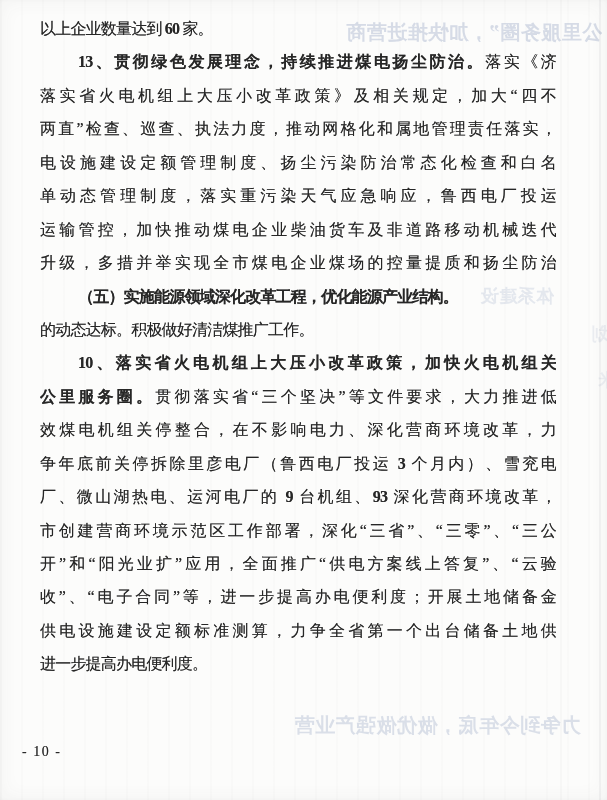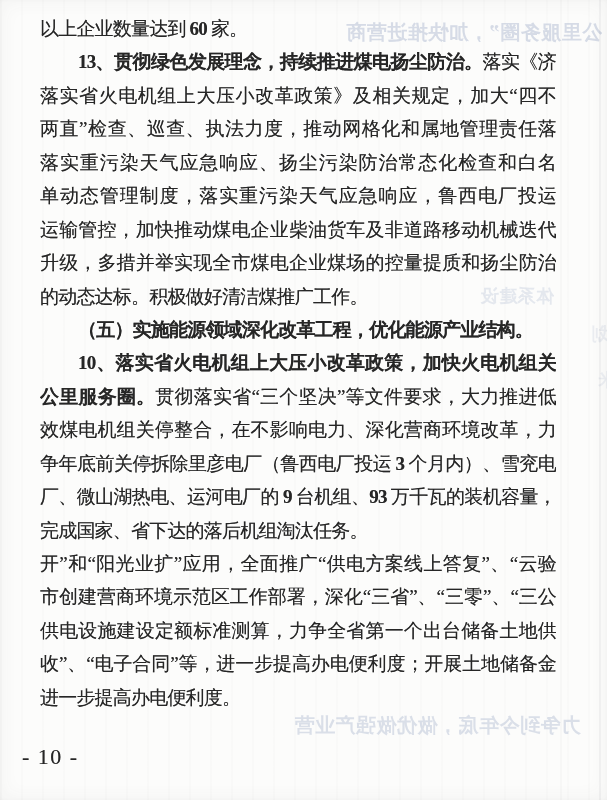--- a/index.html
+++ b/index.html
@@ -21,39 +21,39 @@
   .page::after{
     content:"";
     position:absolute;inset:0;
     box-shadow:inset 0 0 20px rgba(70,70,70,0.055), inset 0 0 3px rgba(70,70,70,0.045);
     pointer-events:none;
   }
   .text-block{
     position:absolute;
     left:40px;top:12px;width:516px;
     color:var(--text);
-    font-size:19px;
+    font-size:16px;
     letter-spacing:-0.8px;
     text-shadow:0 0 0.6px rgba(30,30,30,0.55);
   }
   .line{
     height:33.45px;
     line-height:33.45px;
     text-align:justify;
     text-align-last:justify;
     overflow:hidden;
     white-space:normal;
   }
   .line.last{text-align-last:left;}
   .line.indent{text-indent:38px;font-family:Liberation Serif, serif;}
   .line span.b{font-weight:bold;}
   .footer-num{
     position:absolute;
     left:22px;top:744px;
-    font-size:22px;
+    font-size:14px;
     letter-spacing:1.5px;
     color:var(--text);
     text-shadow:0 0 0.5px rgba(30,30,30,0.5);
   }
   .bleed-layer{position:absolute;inset:0;pointer-events:none;}
   .bleed{
     position:absolute;
     color:var(--bleed);
     font-weight:bold;
     white-space:nowrap;
@@ -84,34 +84,33 @@
     </div>
 
   <div class="scan-line" style="left:599px"></div>
   <div class="scan-line" style="left:560px;background:rgba(120,120,130,0.04)"></div>
 
   <div class="text-block">
       <div class="line last"><span>以上企业数量达到 </span><span class="b">60</span><span> 家。</span></div>
       <div class="line indent"><span class="b">13、贯彻绿色发展理念，持续推进煤电扬尘防治。</span><span>落实《济</span></div>
       <div class="line"><span>落实省火电机组上大压小改革政策》及相关规定，加大“四不</span></div>
       <div class="line"><span>两直”检查、巡查、执法力度，推动网格化和属地管理责任落实，</span></div>
-      <div class="line"><span>落实重污染天气应急响应、扬尘污染防治常态化检查和白名</span></div>
+      <div class="line"><span>电设施建设定额管理制度、扬尘污染防治常态化检查和白名</span></div>
       <div class="line"><span>单动态管理制度，落实重污染天气应急响应，鲁西电厂投运</span></div>
       <div class="line"><span>运输管控，加快推动煤电企业柴油货车及非道路移动机械迭代</span></div>
       <div class="line"><span>升级，多措并举实现全市煤电企业煤场的控量提质和扬尘防治</span></div>
+      <div class="line indent last"><span class="b">（五）实施能源领域深化改革工程，优化能源产业结构。</span></div>
       <div class="line last"><span>的动态达标。积极做好清洁煤推广工作。</span></div>
-      <div class="line indent last"><span class="b">（五）实施能源领域深化改革工程，优化能源产业结构。</span></div>
       <div class="line indent"><span class="b">10、落实省火电机组上大压小改革政策，加快火电机组关</span></div>
       <div class="line"><span class="b">公里服务圈。</span><span>贯彻落实省“三个坚决”等文件要求，大力推进低</span></div>
       <div class="line"><span>效煤电机组关停整合，在不影响电力、深化营商环境改革，力</span></div>
       <div class="line"><span>争年底前关停拆除里彦电厂（鲁西电厂投运 </span><span class="b">3</span><span> 个月内）、雪兖电</span></div>
-      <div class="line"><span>厂、微山湖热电、运河电厂的 </span><span class="b">9</span><span> 台机组、</span><span class="b">93</span><span> 万千瓦的装机容量，</span></div>
-      <div class="line last"><span>完成国家、省下达的落后机组淘汰任务。</span></div>
+      <div class="line"><span>厂、微山湖热电、运河电厂的 </span><span class="b">9</span><span> 台机组、</span><span class="b">93</span><span> 深化营商环境改革，</span></div>
+      <div class="line"><span>市创建营商环境示范区工作部署，深化“三省”、“三零”、“三公</span></div>
       <div class="line"><span>开”和“阳光业扩”应用，全面推广“供电方案线上答复”、“云验</span></div>
-      <div class="line"><span>市创建营商环境示范区工作部署，深化“三省”、“三零”、“三公</span></div>
+      <div class="line"><span>收”、“电子合同”等，进一步提高办电便利度；开展土地储备金</span></div>
       <div class="line"><span>供电设施建设定额标准测算，力争全省第一个出台储备土地供</span></div>
-      <div class="line"><span>收”、“电子合同”等，进一步提高办电便利度；开展土地储备金</span></div>
       <div class="line last"><span>进一步提高办电便利度。</span></div>
     </div>
 
   <div class="footer-num">- 10 -</div>
 
 </div>
 
 </body></html>

